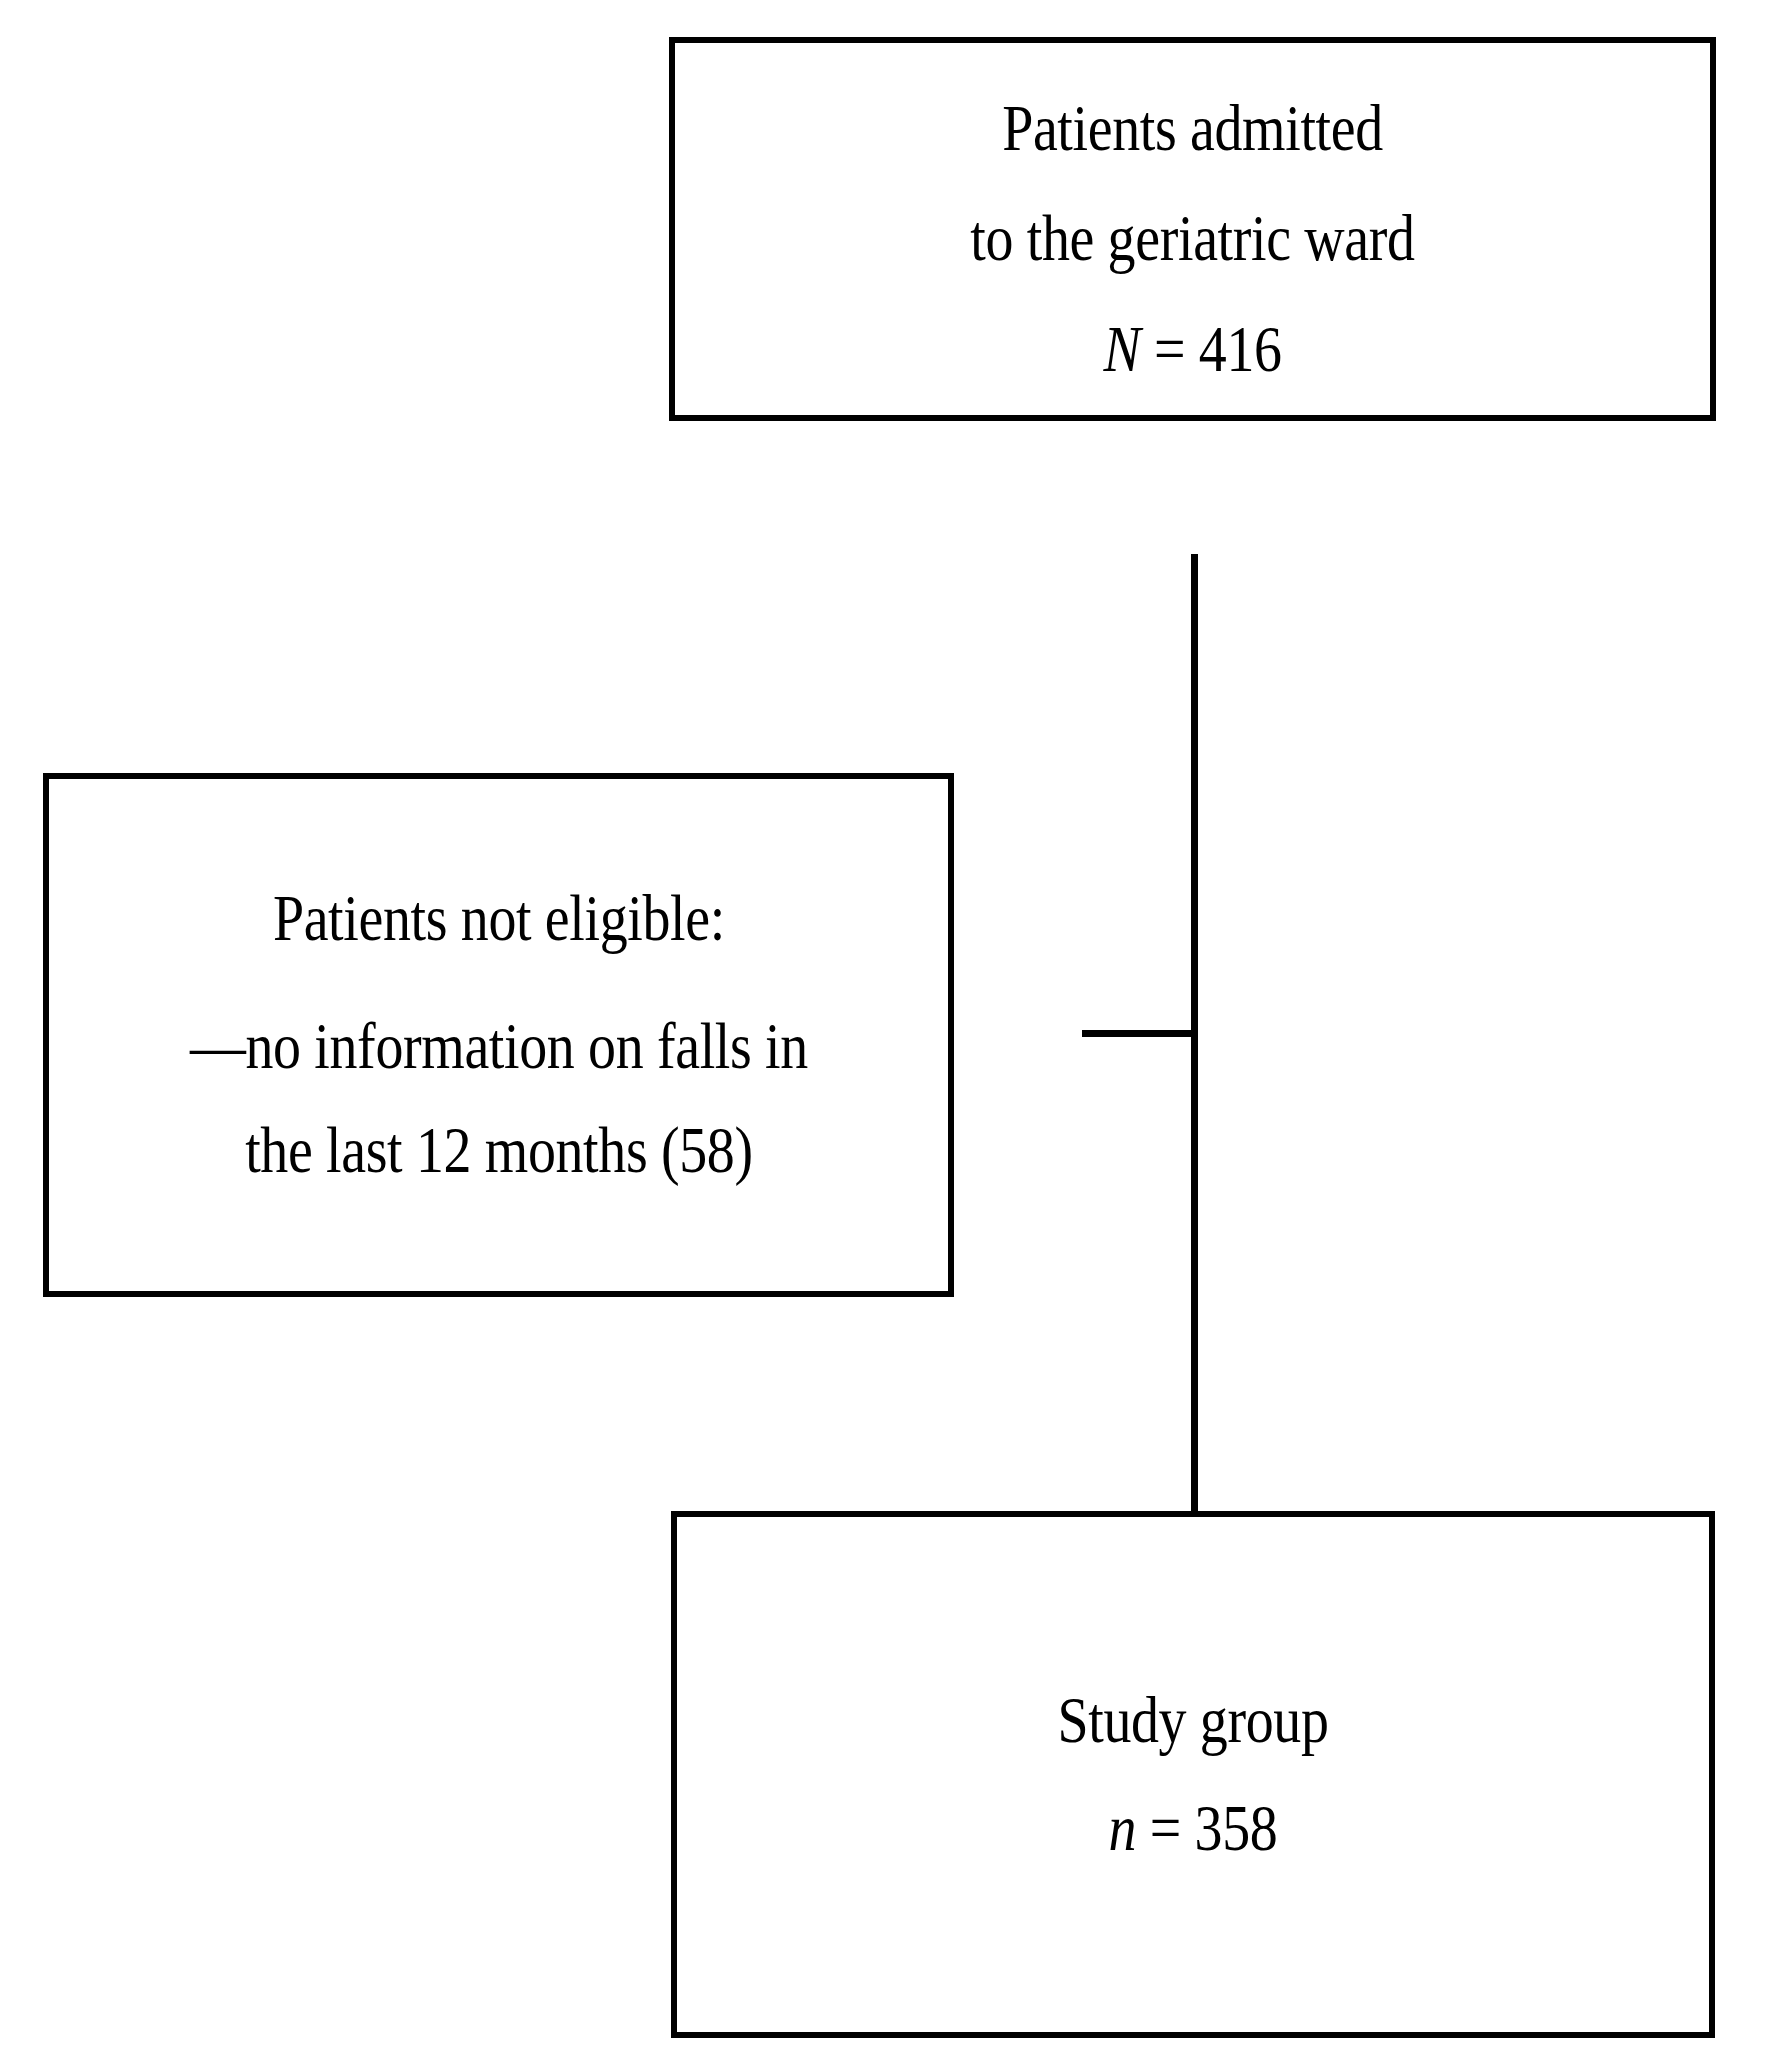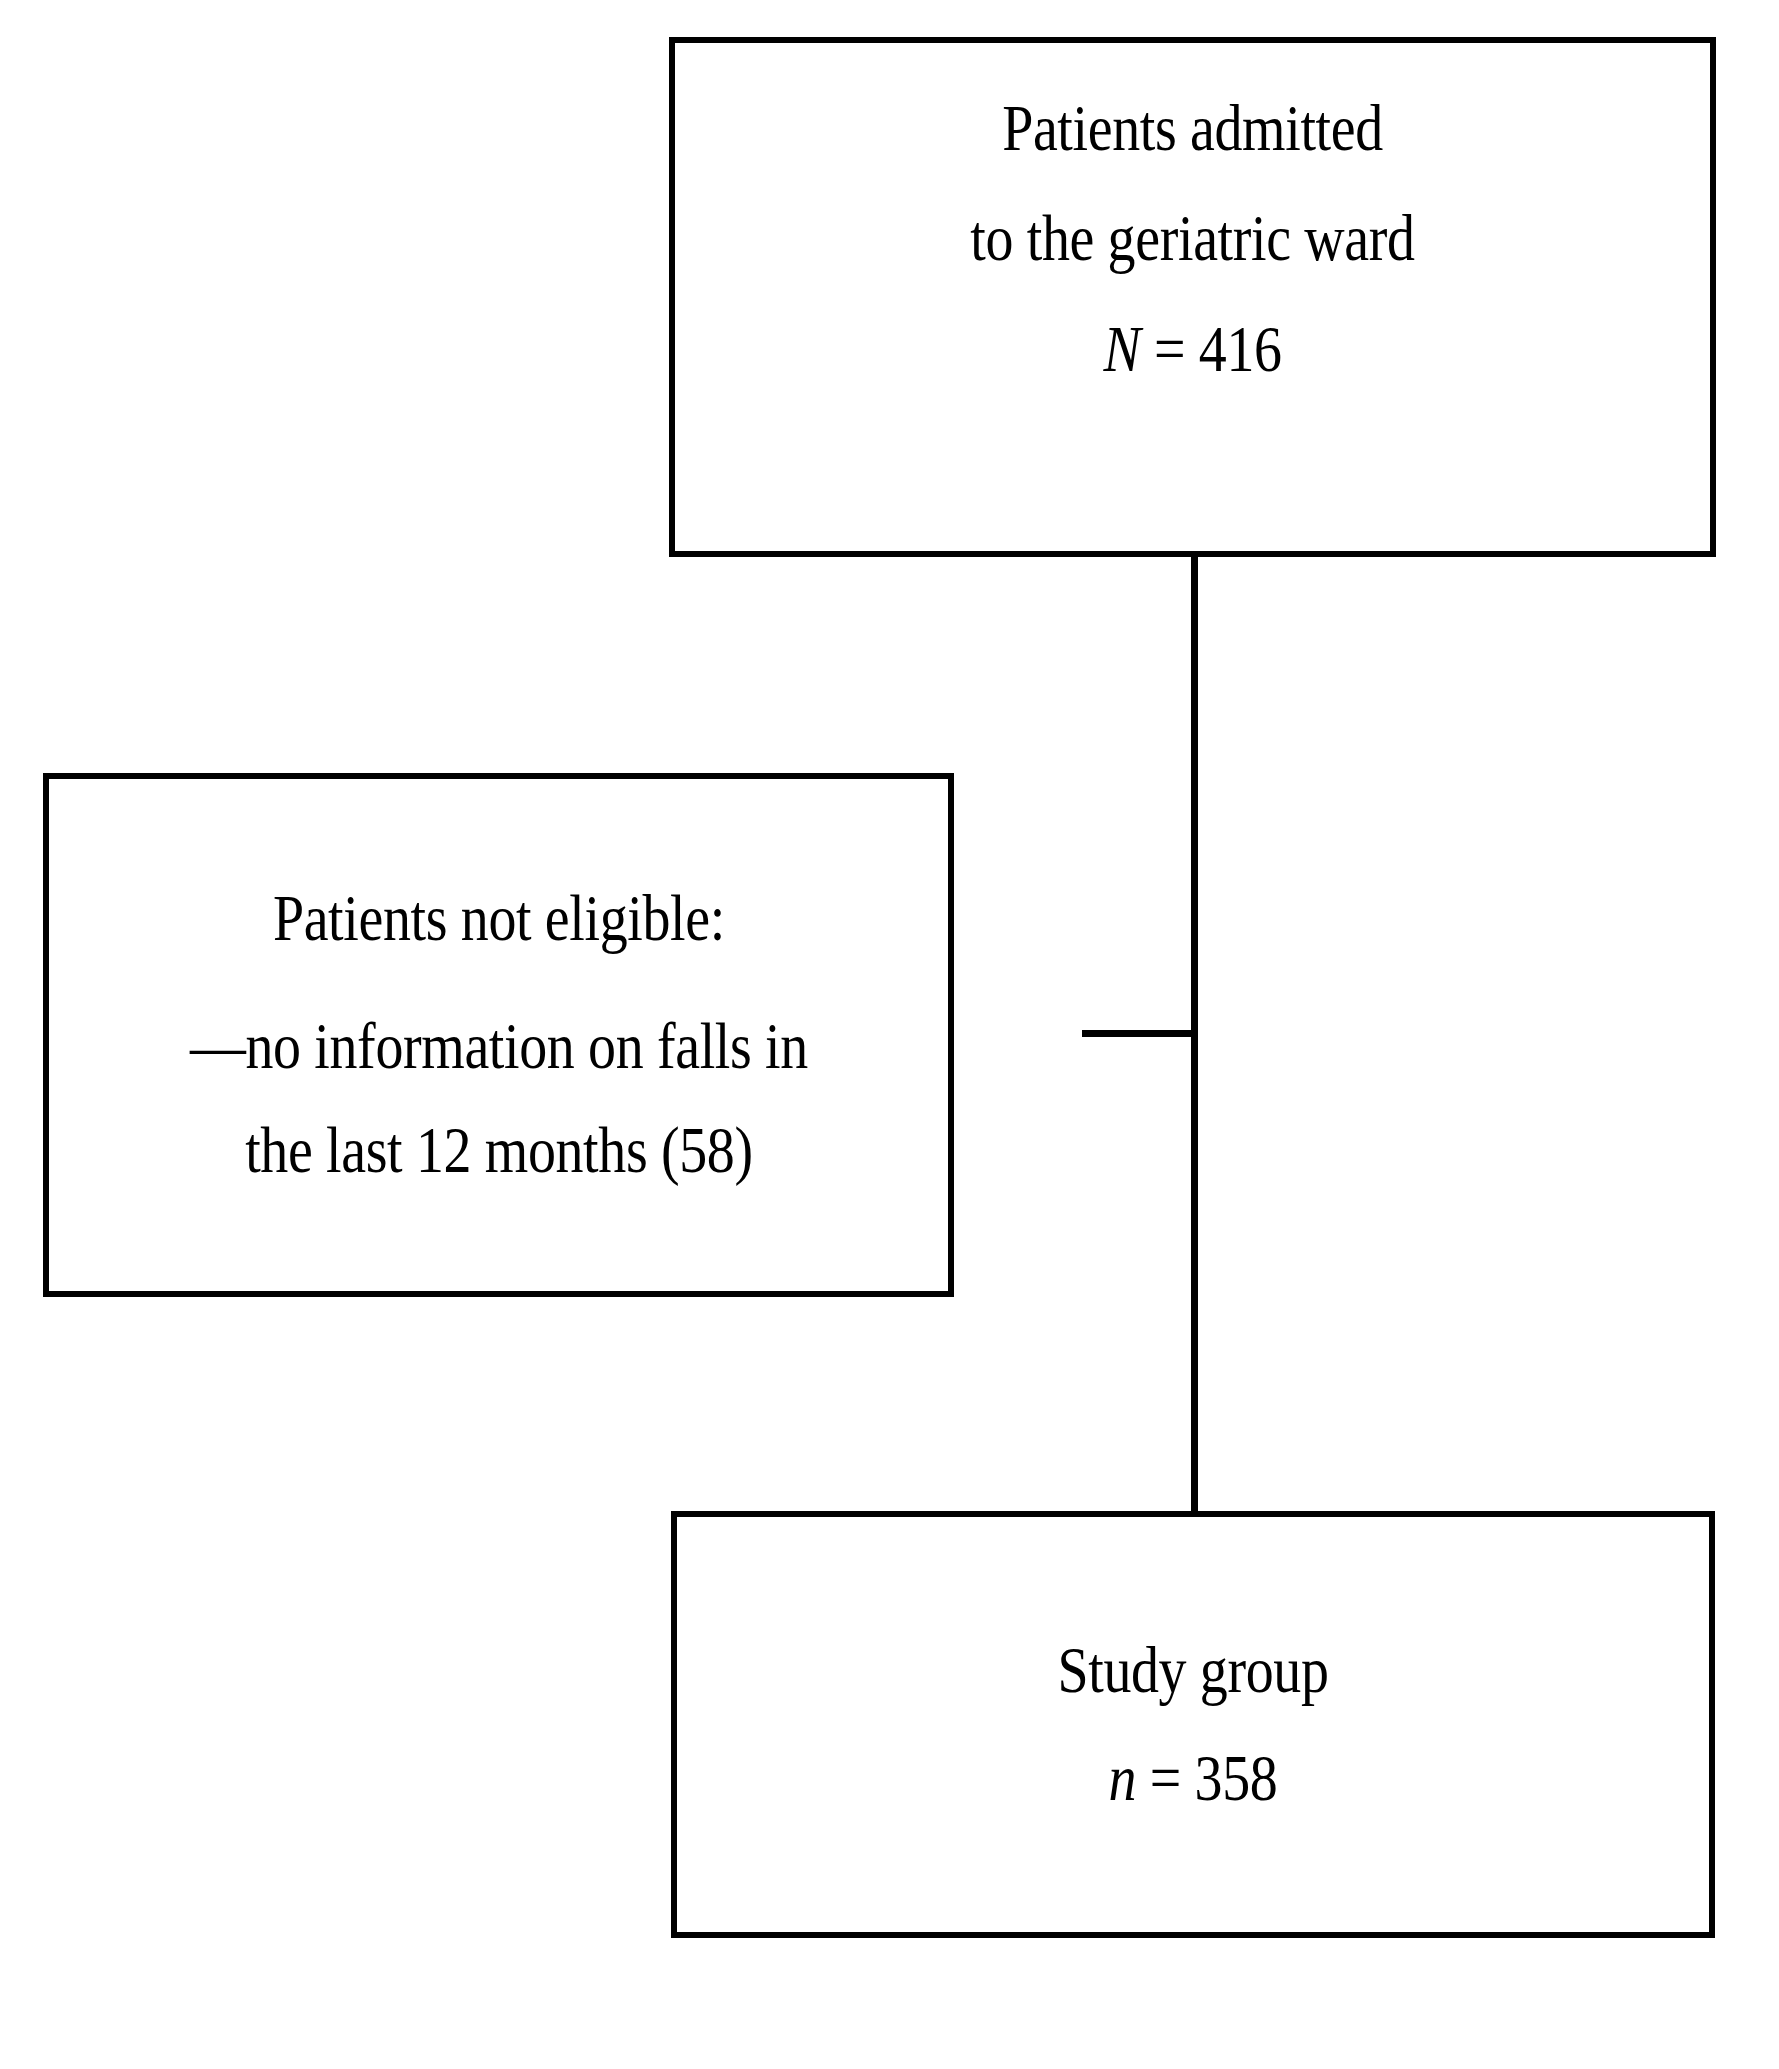--- a/index.html
+++ b/index.html
@@ -45,21 +45,21 @@
 
   .node-text .ital {
     font-style: italic;
   }
 
   
   #node-admitted {
     left: 669px;
     top: 37px;
     width: 1047px;
-    height: 520px;
+    height: 384px;
     padding: 0 22px;
     justify-content: flex-start;
   }
   #node-admitted .stack {
     width: 100%;
     margin-top: 46px;
   }
   #node-admitted .node-text { margin: 0 0 31px 0; }
   #node-admitted .node-text:last-child { margin-bottom: 0; }
 
@@ -80,21 +80,21 @@
     text-align: center;
     margin-bottom: 25.6px;
   }
   #node-not-eligible .line-body:last-child { margin-bottom: 0; }
 
   
   #node-study-group {
     left: 671px;
     top: 1511px;
     width: 1044px;
-    height: 427px;
+    height: 527px;
     padding: 0 24px;
   }
   #node-study-group .stack { width: 100%; }
   #node-study-group .node-text { margin: 0 0 29px 0; }
   #node-study-group .node-text:last-child { margin-bottom: 0; }
 
   
   .conn {
     position: absolute;
     background: #000000;

